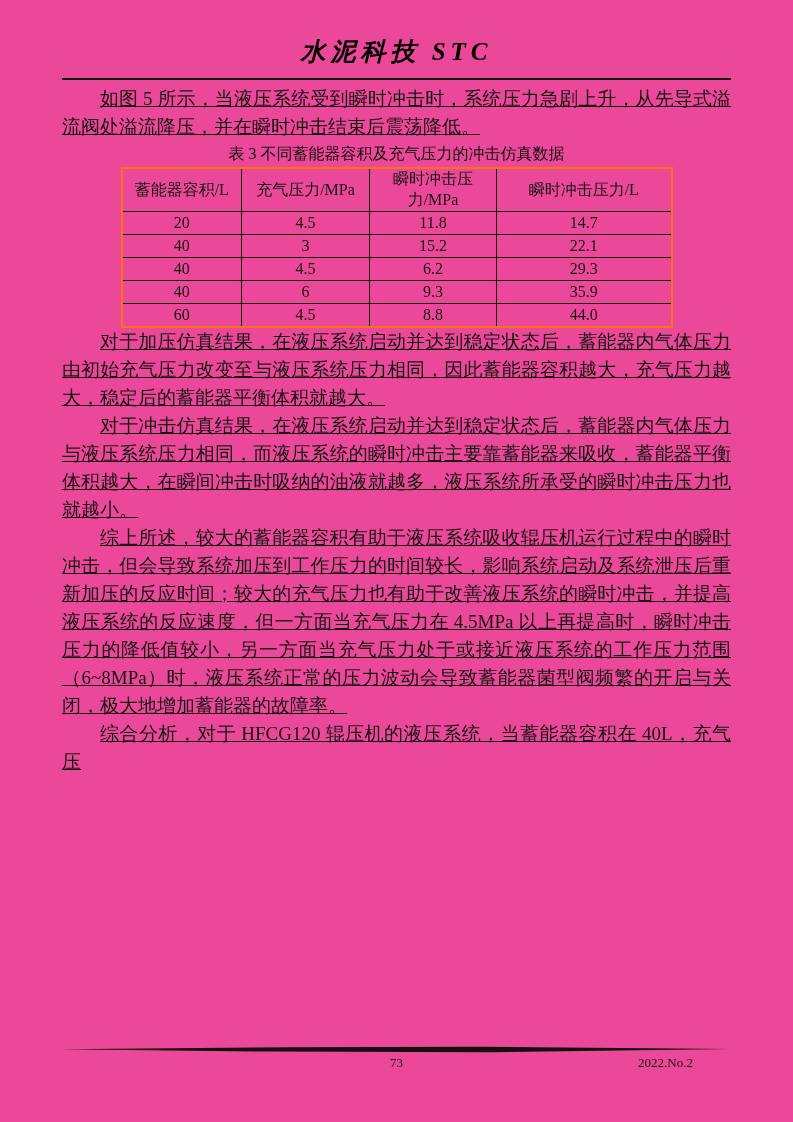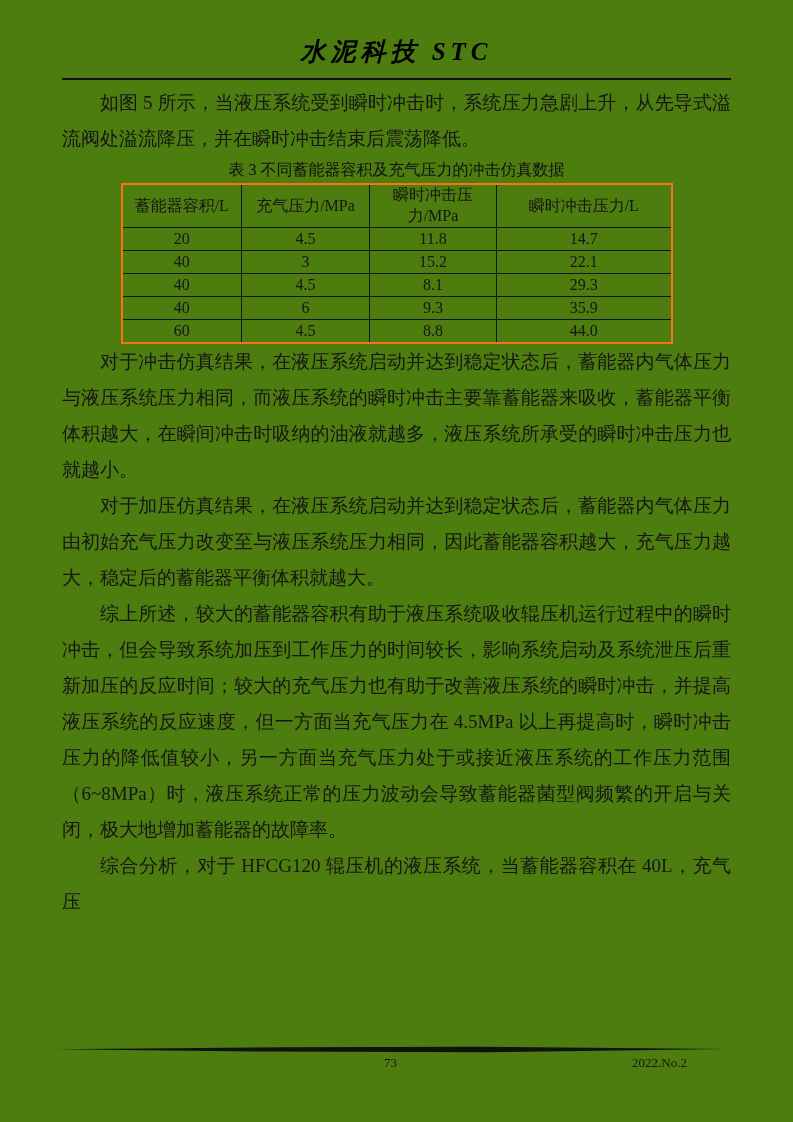--- a/index.html
+++ b/index.html
@@ -7,21 +7,21 @@
   body {
     width: 793px; height: 1122px;
     font-family: "Liberation Serif", "DejaVu Serif", serif;
     color: #111111;
     position: relative;
     overflow: hidden;
   }
   .page {
     position: relative;
     width: 793px; height: 1122px;
-    background: #4d7c0f;
+    background: #ec4899;
   }
   .content {
     padding: 34px 62px 0 62px;
   }
   .journal-title {
     text-align: center;
     font-size: 25px;
     line-height: 36px;
     font-weight: bold;
     font-style: italic;
@@ -29,24 +29,25 @@
     color: #000000;
   }
   .header-rule {
     height: 0;
     border-bottom: 2px solid #111111;
     margin-top: 8px;
   }
   .body-text { margin-top: 5px; }
   p.para {
     font-size: 19px;
-    line-height: 36px;
+    line-height: 28px;
     text-align: justify;
     text-indent: 2em;
     color: #161616;
+    text-decoration: underline;
   }
   .table-caption {
     text-align: center;
     font-size: 16px;
     line-height: 24px;
     margin-top: 1px;
     color: #111111;
   }
   table.sim-table {
     width: 550px;
@@ -61,21 +62,21 @@
     vertical-align: middle;
     font-weight: normal;
     font-size: 16px;
     padding: 0;
     color: #161616;
   }
   table.sim-table th { height: 26px; }
   table.sim-table td { height: 23px; }
   .footer {
     position: absolute;
-    left: 56px;
+    left: 62px;
     top: 1046px;
     width: 669px;
   }
   .footer-rule-svg { display: block; width: 669px; height: 7px; }
   .footer-meta {
     position: relative;
     margin-top: 2px;
     height: 18px;
     font-size: 13px;
     color: #161616;
@@ -130,40 +131,40 @@
           </tr>
           <tr>
             <td>40</td>
             <td>3</td>
             <td>15.2</td>
             <td>22.1</td>
           </tr>
           <tr>
             <td>40</td>
             <td>4.5</td>
-            <td>8.1</td>
+            <td>6.2</td>
             <td>29.3</td>
           </tr>
           <tr>
             <td>40</td>
             <td>6</td>
             <td>9.3</td>
             <td>35.9</td>
           </tr>
           <tr>
             <td>60</td>
             <td>4.5</td>
             <td>8.8</td>
             <td>44.0</td>
           </tr>
         </tbody>
       </table>
 
+      <p class="para">对于加压仿真结果，在液压系统启动并达到稳定状态后，蓄能器内气体压力由初始充气压力改变至与液压系统压力相同，因此蓄能器容积越大，充气压力越大，稳定后的蓄能器平衡体积就越大。</p>
       <p class="para">对于冲击仿真结果，在液压系统启动并达到稳定状态后，蓄能器内气体压力与液压系统压力相同，而液压系统的瞬时冲击主要靠蓄能器来吸收，蓄能器平衡体积越大，在瞬间冲击时吸纳的油液就越多，液压系统所承受的瞬时冲击压力也就越小。</p>
-      <p class="para">对于加压仿真结果，在液压系统启动并达到稳定状态后，蓄能器内气体压力由初始充气压力改变至与液压系统压力相同，因此蓄能器容积越大，充气压力越大，稳定后的蓄能器平衡体积就越大。</p>
       <p class="para">综上所述，较大的蓄能器容积有助于液压系统吸收辊压机运行过程中的瞬时冲击，但会导致系统加压到工作压力的时间较长，影响系统启动及系统泄压后重新加压的反应时间；较大的充气压力也有助于改善液压系统的瞬时冲击，并提高液压系统的反应速度，但一方面当充气压力在 4.5MPa 以上再提高时，瞬时冲击压力的降低值较小，另一方面当充气压力处于或接近液压系统的工作压力范围（6~8MPa）时，液压系统正常的压力波动会导致蓄能器菌型阀频繁的开启与关闭，极大地增加蓄能器的故障率。</p>
       <p class="para">综合分析，对于 HFCG120 辊压机的液压系统，当蓄能器容积在 40L，充气压</p>
     </div>
   </div>
 
   <div class="footer">
     <svg class="footer-rule-svg" viewBox="0 0 669 7" preserveAspectRatio="none" xmlns="http://www.w3.org/2000/svg">
       <polygon points="0,3.2 230,1.2 420,0.8 669,3.0 430,6.2 210,5.6" fill="#111111"></polygon>
     </svg>
     <div class="footer-meta">

